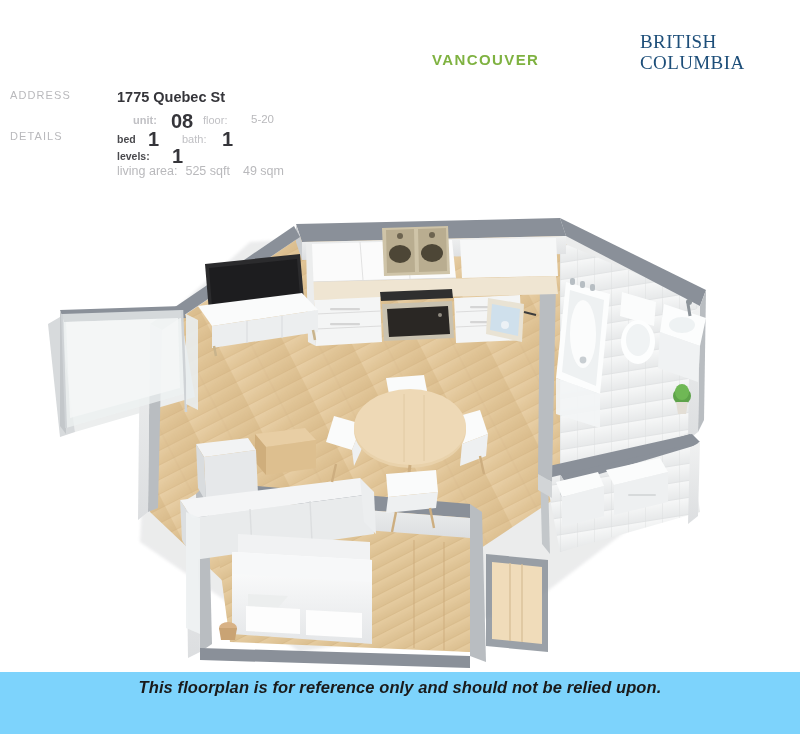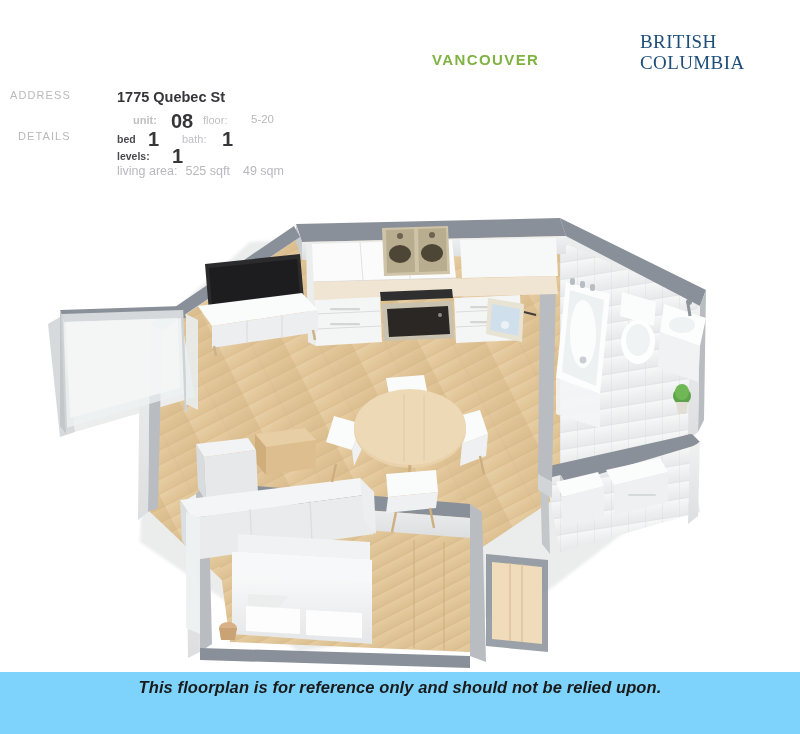--- a/index.html
+++ b/index.html
@@ -61,21 +61,21 @@
   .r-levels{position:absolute;left:117px;top:146px;}
   .r-levels .kl{position:absolute;left:0;top:4px;}
   .r-levels .vl{position:absolute;left:55px;top:-1px;}
 
   .r-area{position:absolute;left:117px;top:164px;font-size:12.5px;color:#b9b9bc;white-space:nowrap;}
   .r-area span{display:inline-block;}
   .r-area .lbl{margin-right:8px;}
   .r-area .sqft{margin-right:13px;}
 
   .sec-addr{top:89px;}
-  .sec-det{top:130px;margin-left:8px;}
+  .sec-det{top:130px;}
 
   
   .stage{position:absolute;left:0;top:182px;width:800px;height:490px;background:#ffffff;overflow:hidden;}
   .stage svg{display:block;}
 
   
   .footer{
     position:absolute;left:0;top:672px;width:800px;height:62px;background:#7dd3fc;
   }
   .disclaimer{

